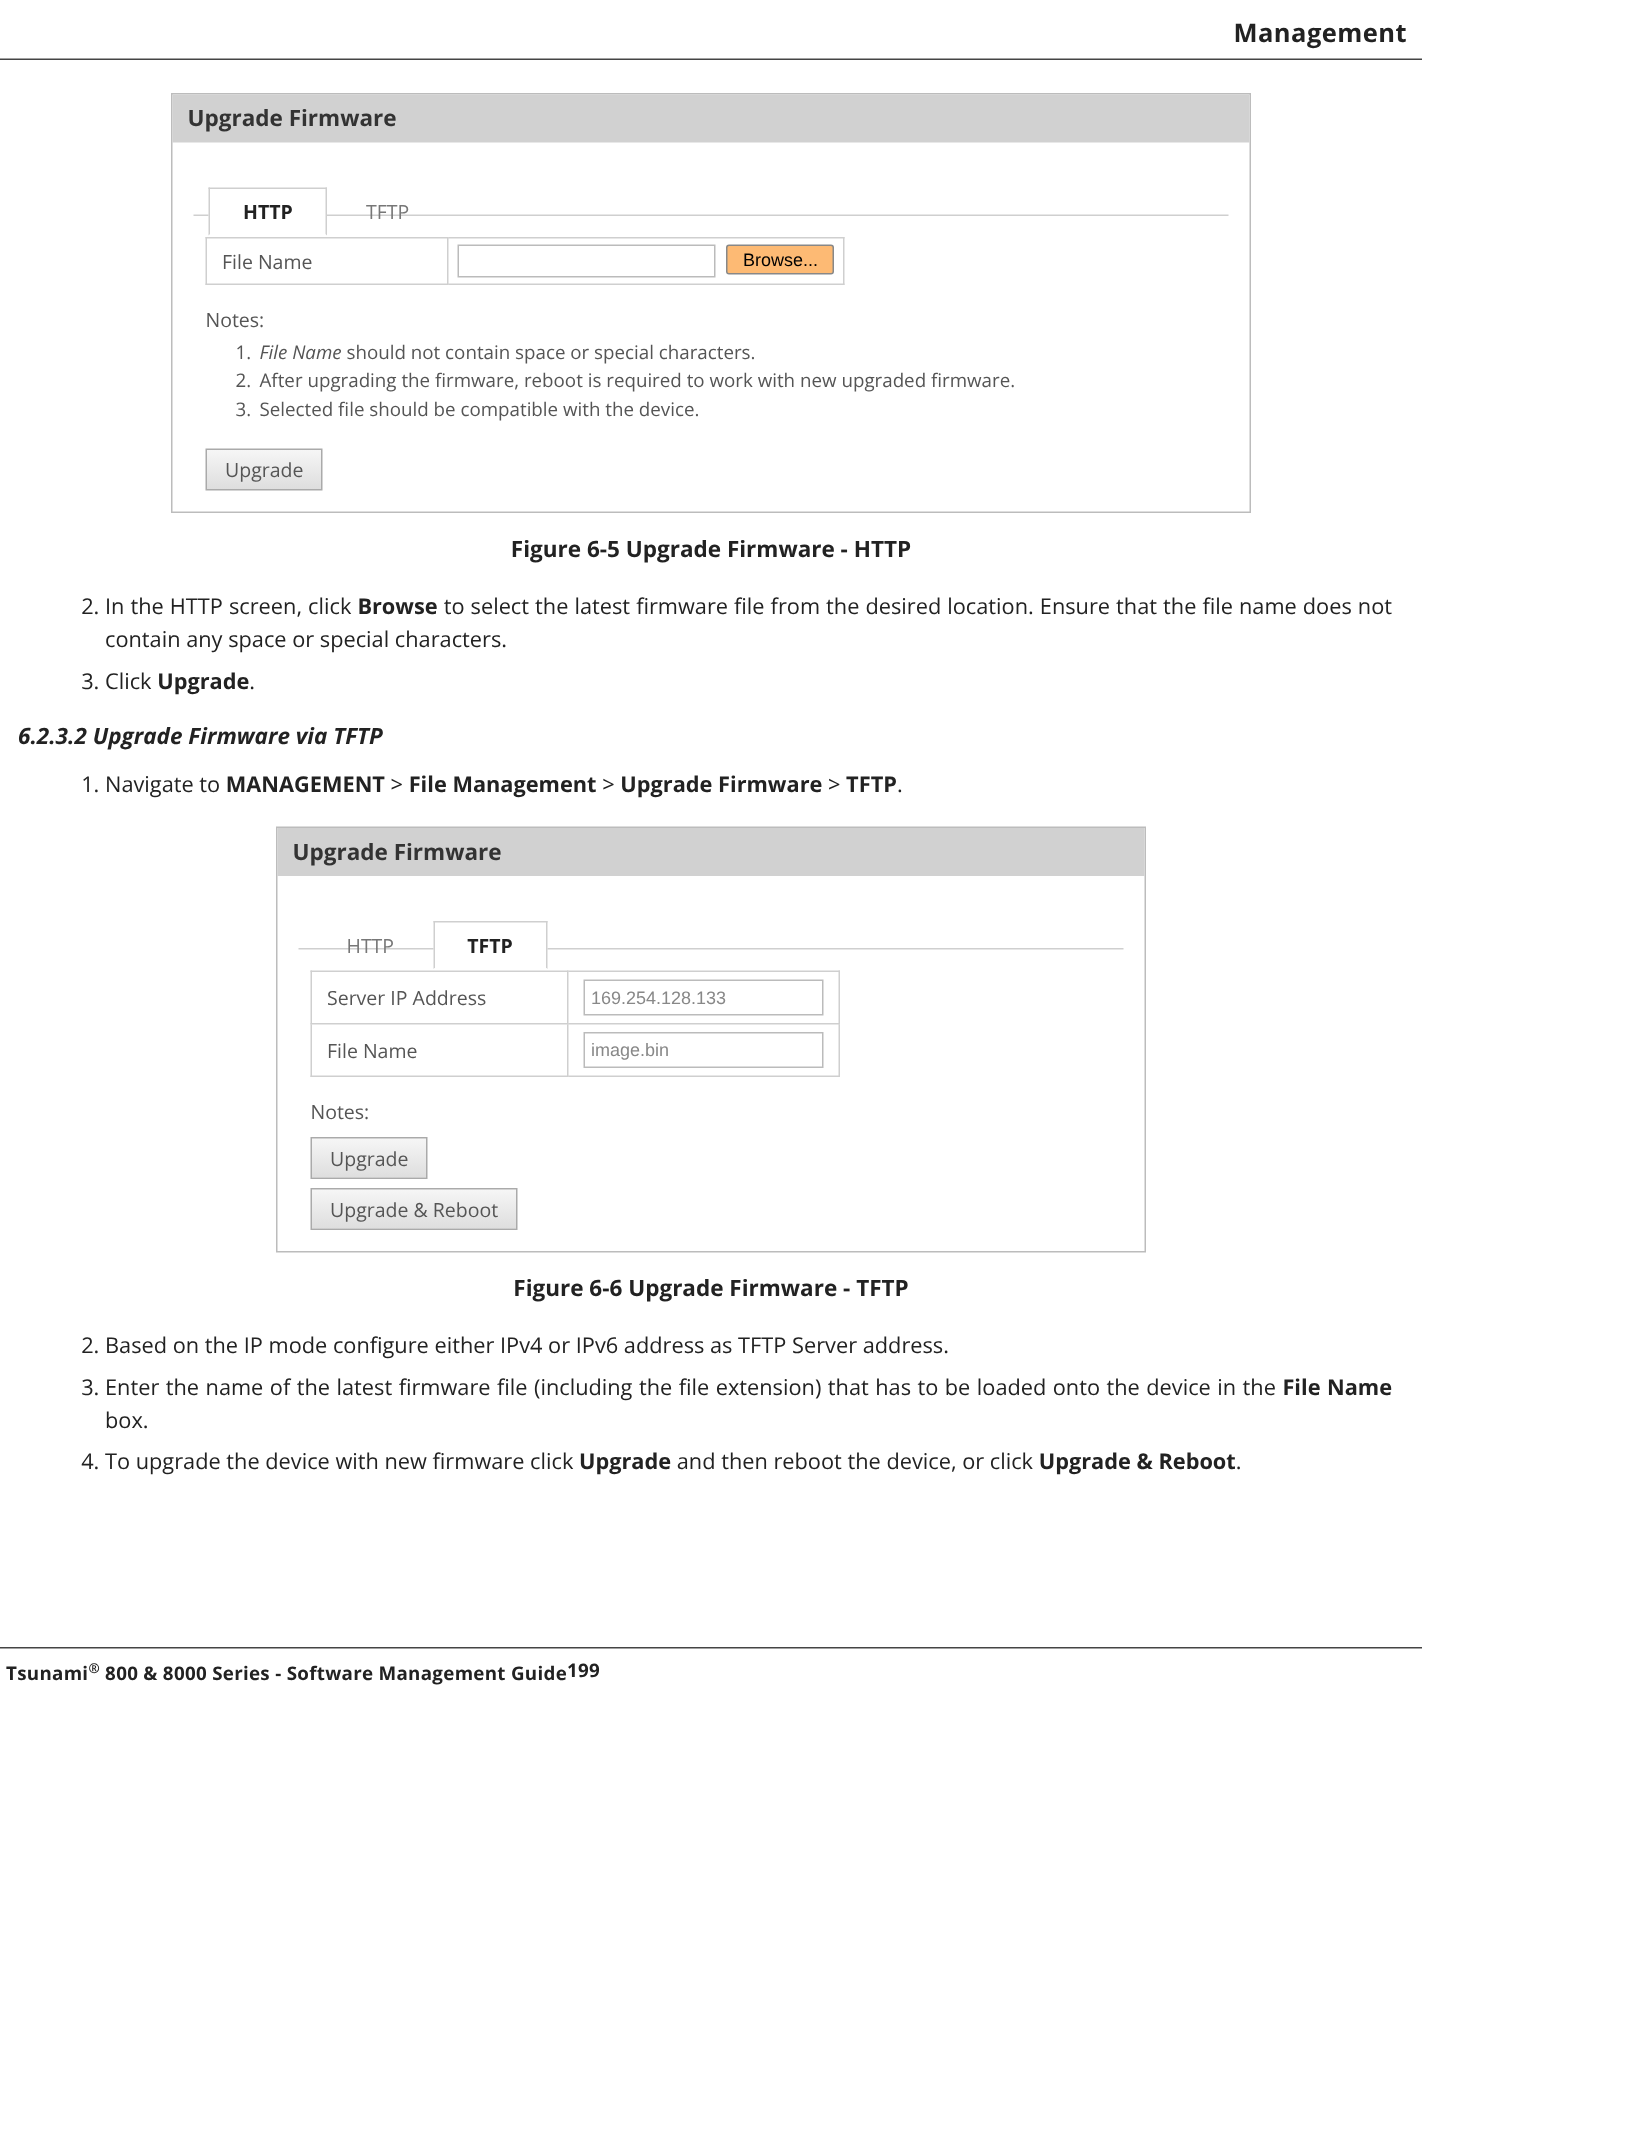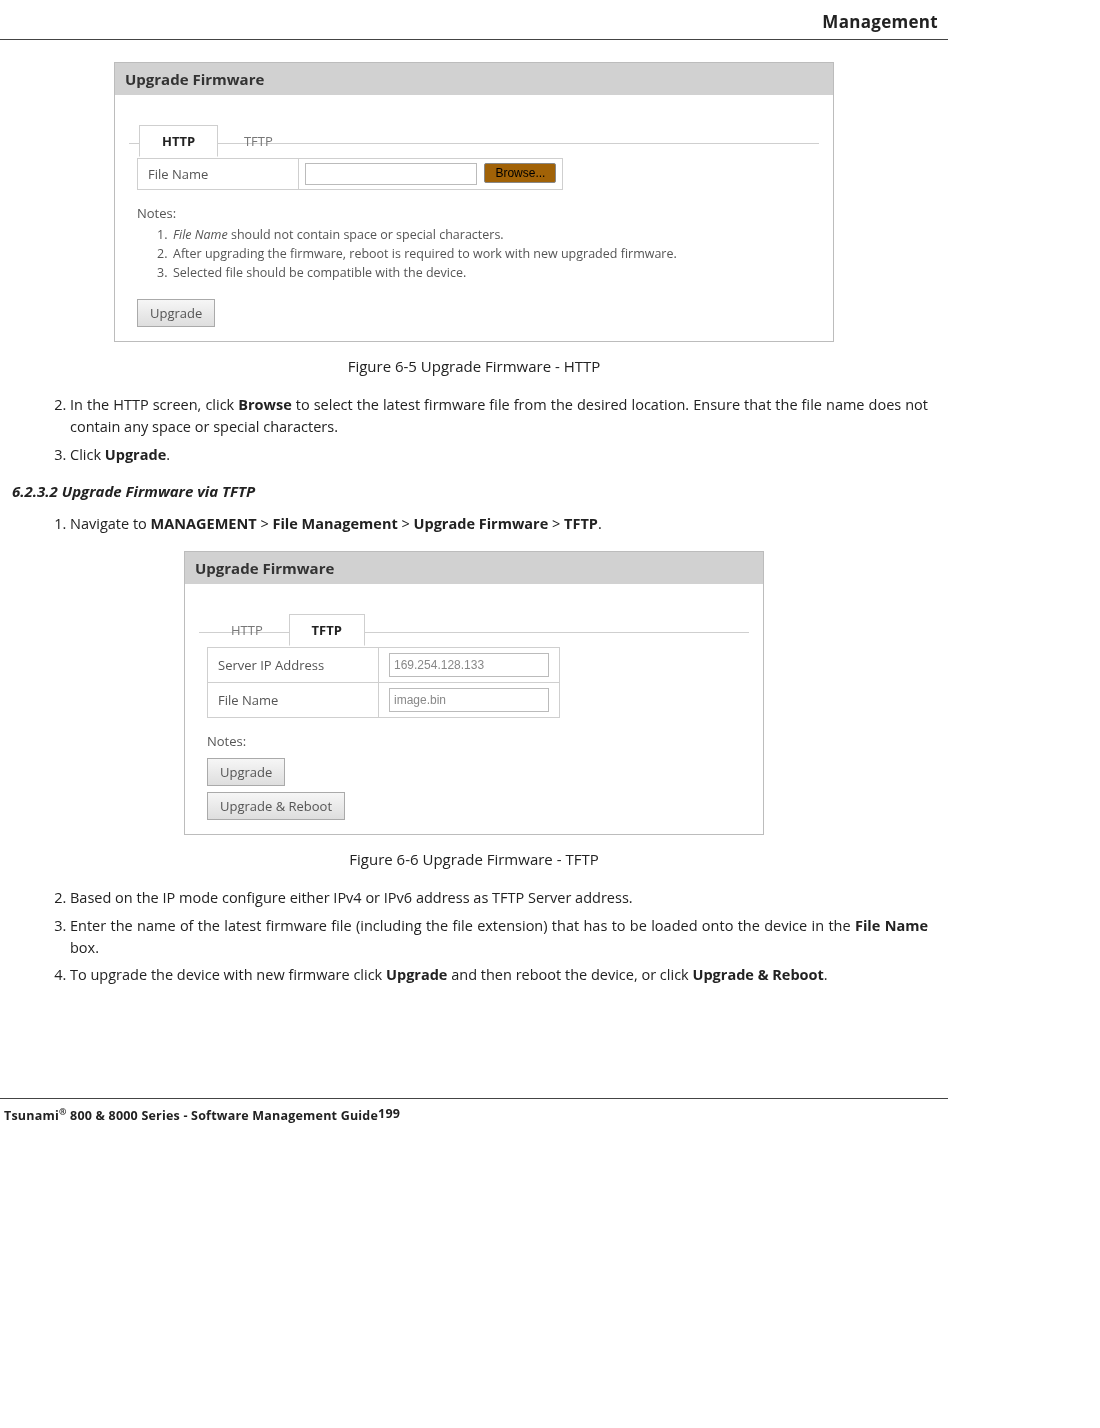--- a/index.html
+++ b/index.html
@@ -88,21 +88,21 @@
     font-size: 12px;
     color: #888;
     padding: 1px 4px;
     box-sizing: content-box;
   }
   .browse-btn {
     font-family: Arial, sans-serif;
     font-size: 12px;
     padding: 2px 10px;
     border: 1px solid #888;
-    background: #a16207;
+    background: #fdba74;
     border-radius: 2px;
     margin-left: 4px;
     cursor: pointer;
   }
   .notes-label {
     margin: 14px 0 4px 8px;
     font-size: 13px;
     color: #555;
   }
   .notes-list {
@@ -120,21 +120,21 @@
     border: 1px solid #aaa;
     background: linear-gradient(#f6f6f6, #dedede);
     color: #555;
     font-size: 13px;
     padding: 4px 12px;
     margin: 4px 0 0 8px;
     cursor: pointer;
   }
   .fig-caption {
     text-align: center;
-    font-weight: normal;
+    font-weight: bold;
     font-size: 15px;
     margin: 14px 0 18px 0;
   }
   ol.steps {
     margin: 0 0 16px 40px;
     padding: 0 20px 0 30px;
   }
   ol.steps > li {
     margin: 6px 0;
     line-height: 1.5;

